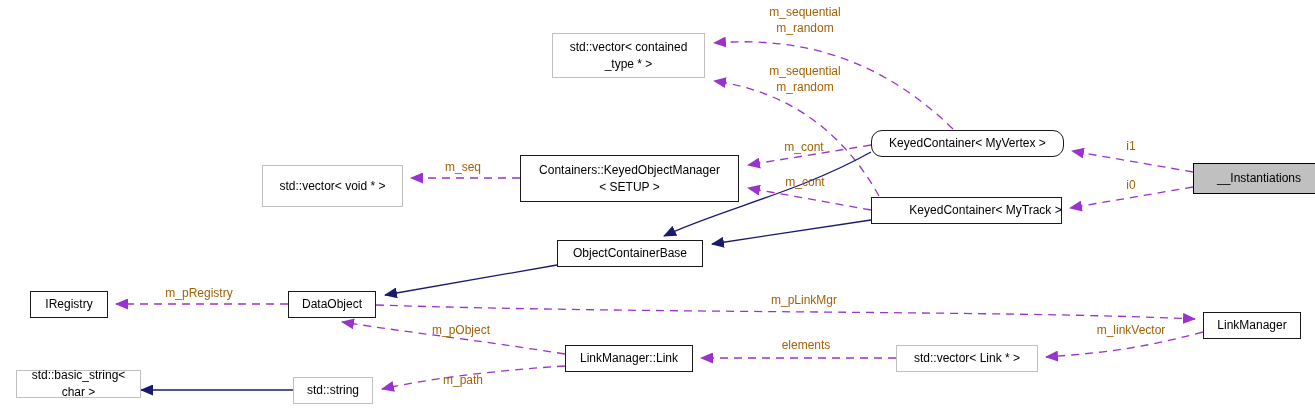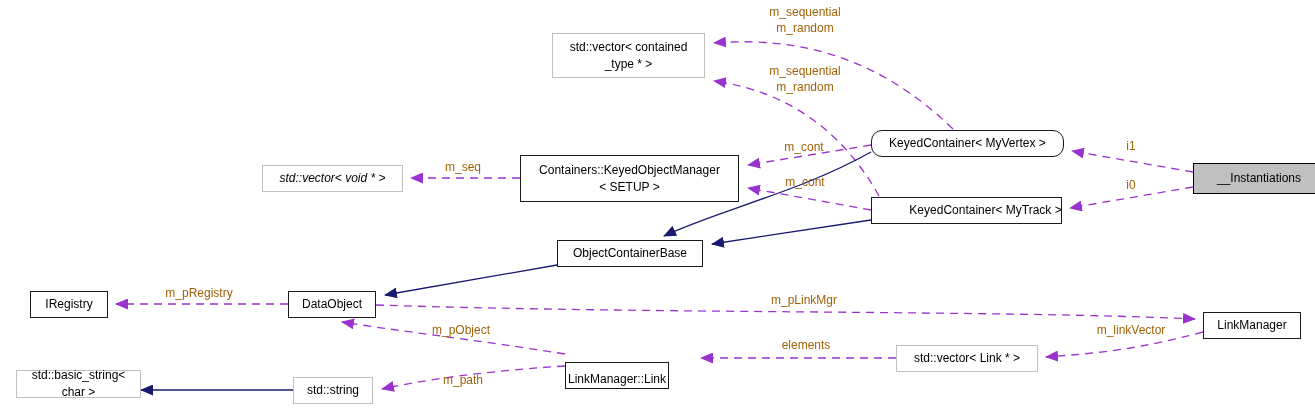--- a/index.html
+++ b/index.html
@@ -65,21 +65,21 @@
   <div class="node external" style="left:552px; top:33px; width:153px; height:45px;">
     <span>std::vector&lt; contained</span>
     <span>_type * &gt;</span>
   </div>
 
   <div class="node" style="left:520px; top:155px; width:219px; height:47px;">
     <span>Containers::KeyedObjectManager</span>
     <span>&lt; SETUP &gt;</span>
   </div>
 
-  <div class="node external" style="left:262px; top:165px; width:141px; height:27px;font-style:italic;">
+  <div class="node external" style="left:262px; top:165px; width:141px; height:42px;">
     <span>std::vector&lt; void * &gt;</span>
   </div>
 
   <div class="node" style="left:871px; top:130px; width:193px; height:27px;border-radius:11px;">
     <span>KeyedContainer&lt; MyVertex &gt;</span>
   </div>
 
   <div class="node" style="left:871px; top:197px; width:191px; height:27px;padding-left:38px;">
     <span>KeyedContainer&lt; MyTrack &gt;</span>
   </div>
@@ -97,21 +97,21 @@
   </div>
 
   <div class="node" style="left:30px; top:291px; width:78px; height:27px;">
     <span>IRegistry</span>
   </div>
 
   <div class="node" style="left:1203px; top:312px; width:98px; height:27px;">
     <span>LinkManager</span>
   </div>
 
-  <div class="node" style="left:565px; top:362px; width:104px; height:27px;justify-content:flex-end;">
+  <div class="node" style="left:565px; top:345px; width:128px; height:27px;">
     <span>LinkManager::Link</span>
   </div>
 
   <div class="node external" style="left:896px; top:345px; width:142px; height:27px;">
     <span>std::vector&lt; Link * &gt;</span>
   </div>
 
   <div class="node external" style="left:293px; top:377px; width:80px; height:27px;">
     <span>std::string</span>
   </div>

